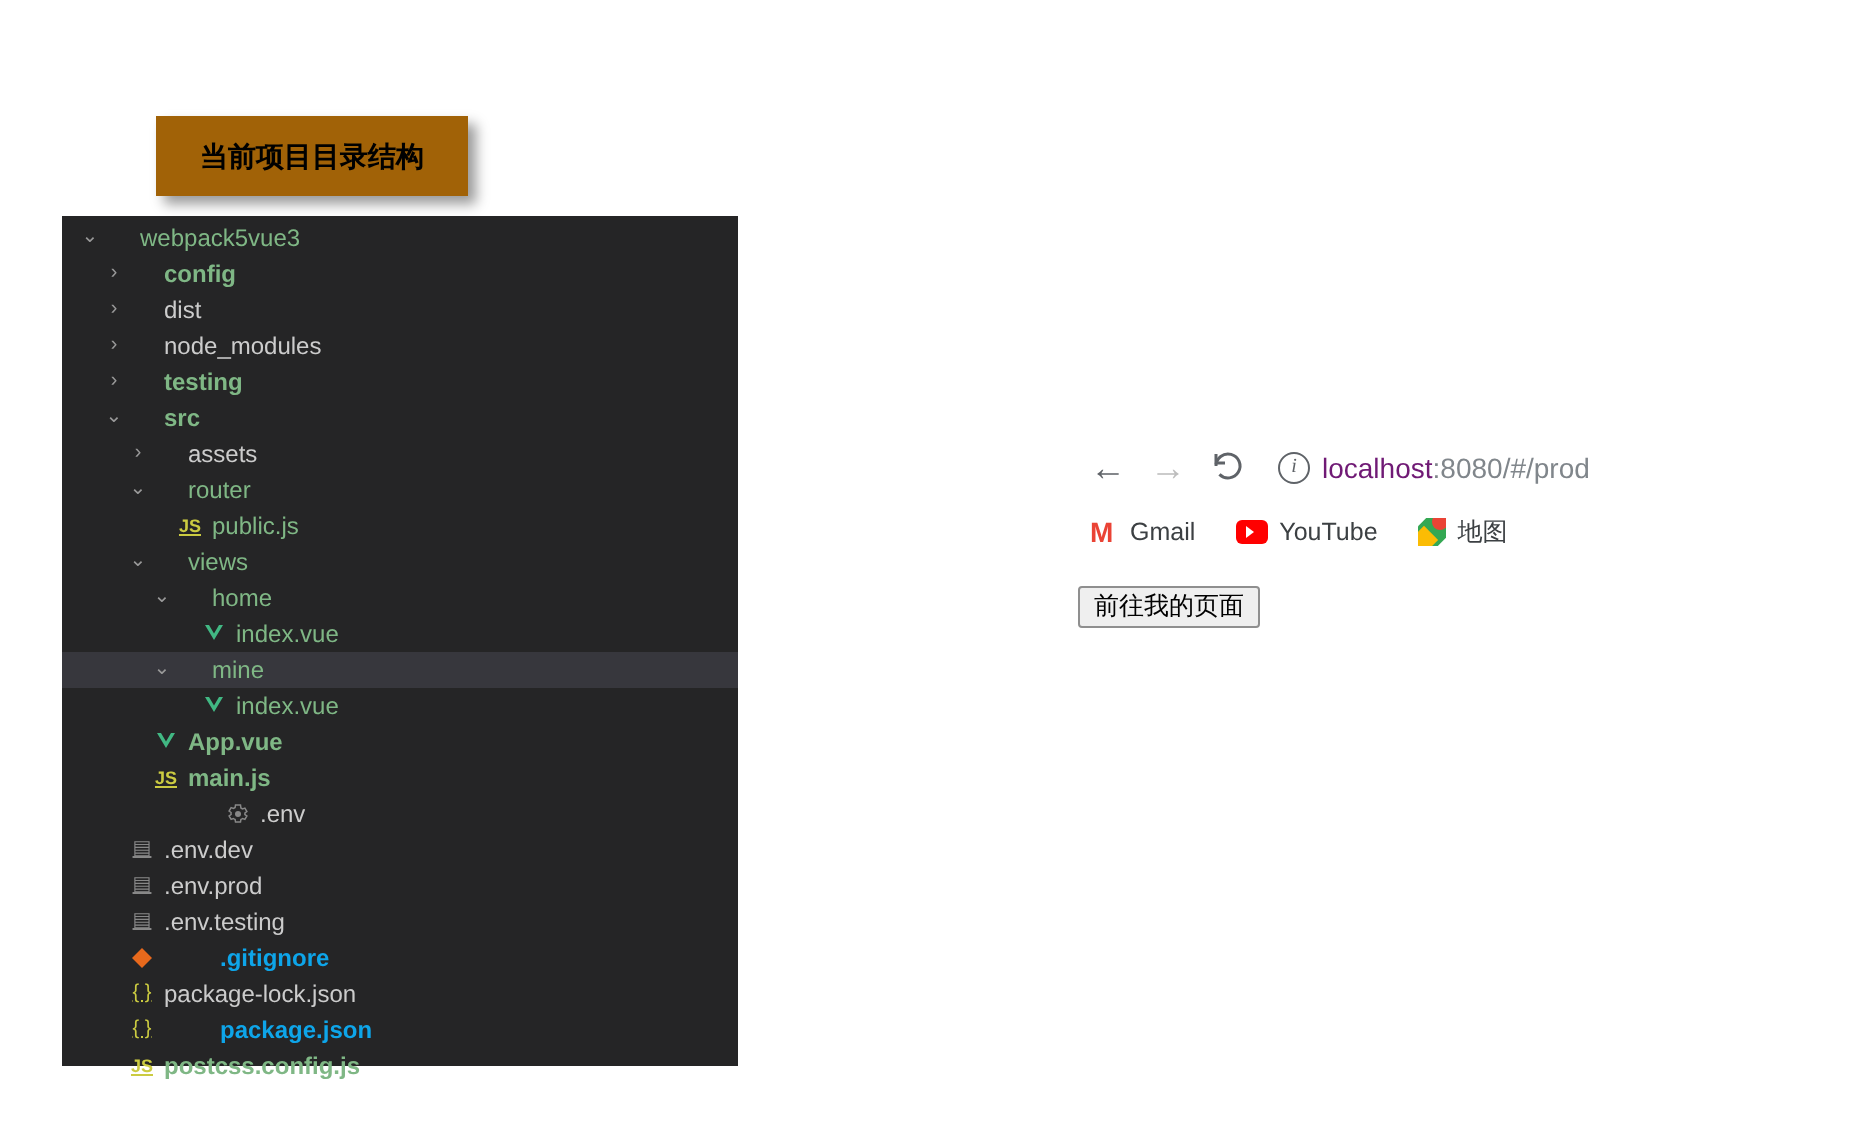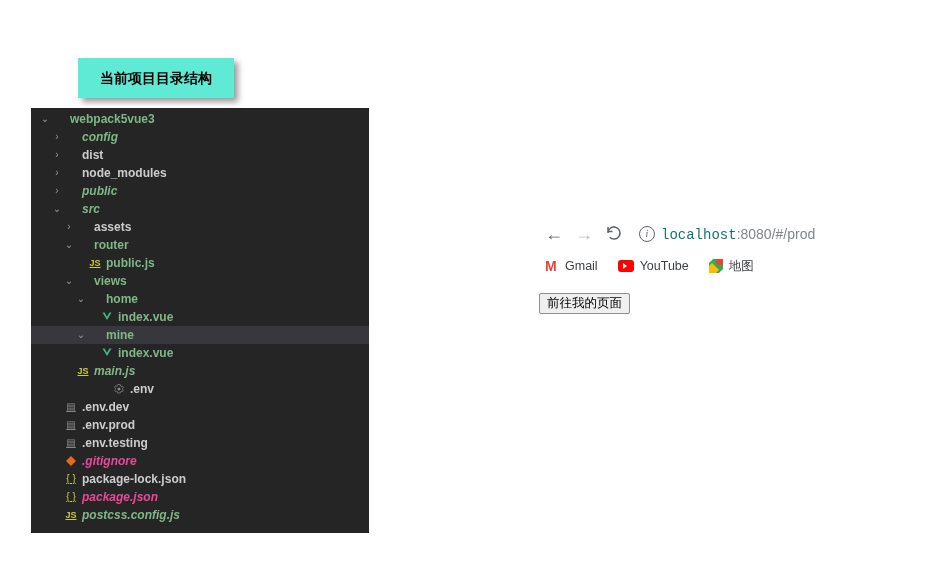--- a/index.html
+++ b/index.html
@@ -9,21 +9,21 @@
       background: #fff;
       font-family: -apple-system, BlinkMacSystemFont, "Segoe UI", Arial, sans-serif;
       position: relative;
     }
     .callout {
       position: absolute;
       left: 78px;
       top: 58px;
       width: 156px;
       height: 40px;
-      background: #5eead4;
+      background: #a16207;
       color: #000;
       font-size: 14px;
       font-weight: bold;
       line-height: 40px;
       text-align: center;
       box-shadow: 4px 4px 6px rgba(0,0,0,0.4);
     }
     .editor {
       position: absolute;
       left: 31px;
@@ -40,24 +40,24 @@
       display: flex;
       align-items: center;
       height: 18px;
       white-space: nowrap;
       cursor: pointer;
     }
     .tree-row.selected { background: #37373d; }
     .chev { width: 12px; display: inline-block; text-align: center; color: #999; font-size: 10px; }
     .ic { width: 16px; display: inline-flex; align-items: center; justify-content: center; margin-right: 3px; font-size: 10px; text-decoration: underline; }
     .ic svg { width: 12px; height: 12px; }
-    .lbl { color: #ccc; font-weight: bold; }
+    .lbl { color: #ccc; }
     .lbl.green { color: #7fb785; }
-    .lbl.yellow { color: #ec4899; }
-    .lbl.bold { font-weight: bold; font-style: italic; }
+    .lbl.yellow { color: #0ea5e9; margin-left: 28px; }
+    .lbl.bold { font-weight: bold; }
 
     .browser {
       position: absolute;
       left: 535px;
       top: 217px;
       width: 345px;
       background: #fff;
     }
     .addr {
       display: flex;
@@ -65,21 +65,21 @@
       height: 34px;
       gap: 12px;
       padding: 0 10px;
       color: #555;
       font-size: 14px;
     }
     .addr .nav-arrow { color: #5f6368; font-size: 18px; }
     .addr .nav-arrow.disabled { color: #bdbdbd; }
     .addr .url-wrap { display: flex; align-items: center; gap: 6px; margin-left: 4px; }
     .addr .info-circle { width: 16px; height: 16px; border: 1.2px solid #5f6368; border-radius: 50%; display: flex; align-items: center; justify-content: center; font-size: 10px; color: #5f6368; font-family: serif; font-style: italic; line-height: 1;}
-    .url .host{ color:#0f766e;font-family:Liberation Mono, monospace; }
+    .url .host{ color:#701a75; }
     .url .port{ color:#80868b; }
     .url .path{ color:#80868b; }
     .bookmarks {
       display: flex;
       align-items: center;
       height: 30px;
       gap: 20px;
       padding: 0 10px;
       font-size: 12.5px;
       color: #3c4043;
@@ -130,21 +130,21 @@
       <span class="lbl">dist</span>
     </div>
     <div class="tree-row" style="padding-left: 20px;">
       <span class="chev">›</span>
       <span class="ic"></span>
       <span class="lbl">node_modules</span>
     </div>
     <div class="tree-row" style="padding-left: 20px;">
       <span class="chev">›</span>
       <span class="ic"></span>
-      <span class="lbl green bold">public</span>
+      <span class="lbl green bold">testing</span>
     </div>
     <div class="tree-row" style="padding-left: 20px;">
       <span class="chev">⌄</span>
       <span class="ic"></span>
       <span class="lbl green bold">src</span>
     </div>
     <div class="tree-row" style="padding-left: 32px;">
       <span class="chev">›</span>
       <span class="ic"></span>
       <span class="lbl">assets</span>
@@ -184,20 +184,29 @@
       <span class="lbl green">mine</span>
     </div>
     <div class="tree-row" style="padding-left: 56px;">
       <span class="chev"></span>
       <span class="ic">
         <svg viewBox="0 0 24 24">
           <path fill="#41b883" d="M3 3l9 15L21 3h-4l-5 8.5L7 3z"></path>
         </svg>
       </span>
       <span class="lbl green">index.vue</span>
+    </div>
+    <div class="tree-row" style="padding-left: 32px;">
+      <span class="chev"></span>
+      <span class="ic">
+        <svg viewBox="0 0 24 24">
+          <path fill="#41b883" d="M3 3l9 15L21 3h-4l-5 8.5L7 3z"></path>
+        </svg>
+      </span>
+      <span class="lbl green bold">App.vue</span>
     </div>
     <div class="tree-row" style="padding-left: 32px;">
       <span class="chev"></span>
       <span class="ic" style="color:#cbcb41;font-size:9px;font-weight:bold;">JS</span>
       <span class="lbl green bold">main.js</span>
     </div>
     <div class="tree-row" style="padding-left: 20px; margin-left: 48px;">
       <span class="chev"></span>
       <span class="ic">
         <svg viewBox="0 0 24 24" fill="#888">

